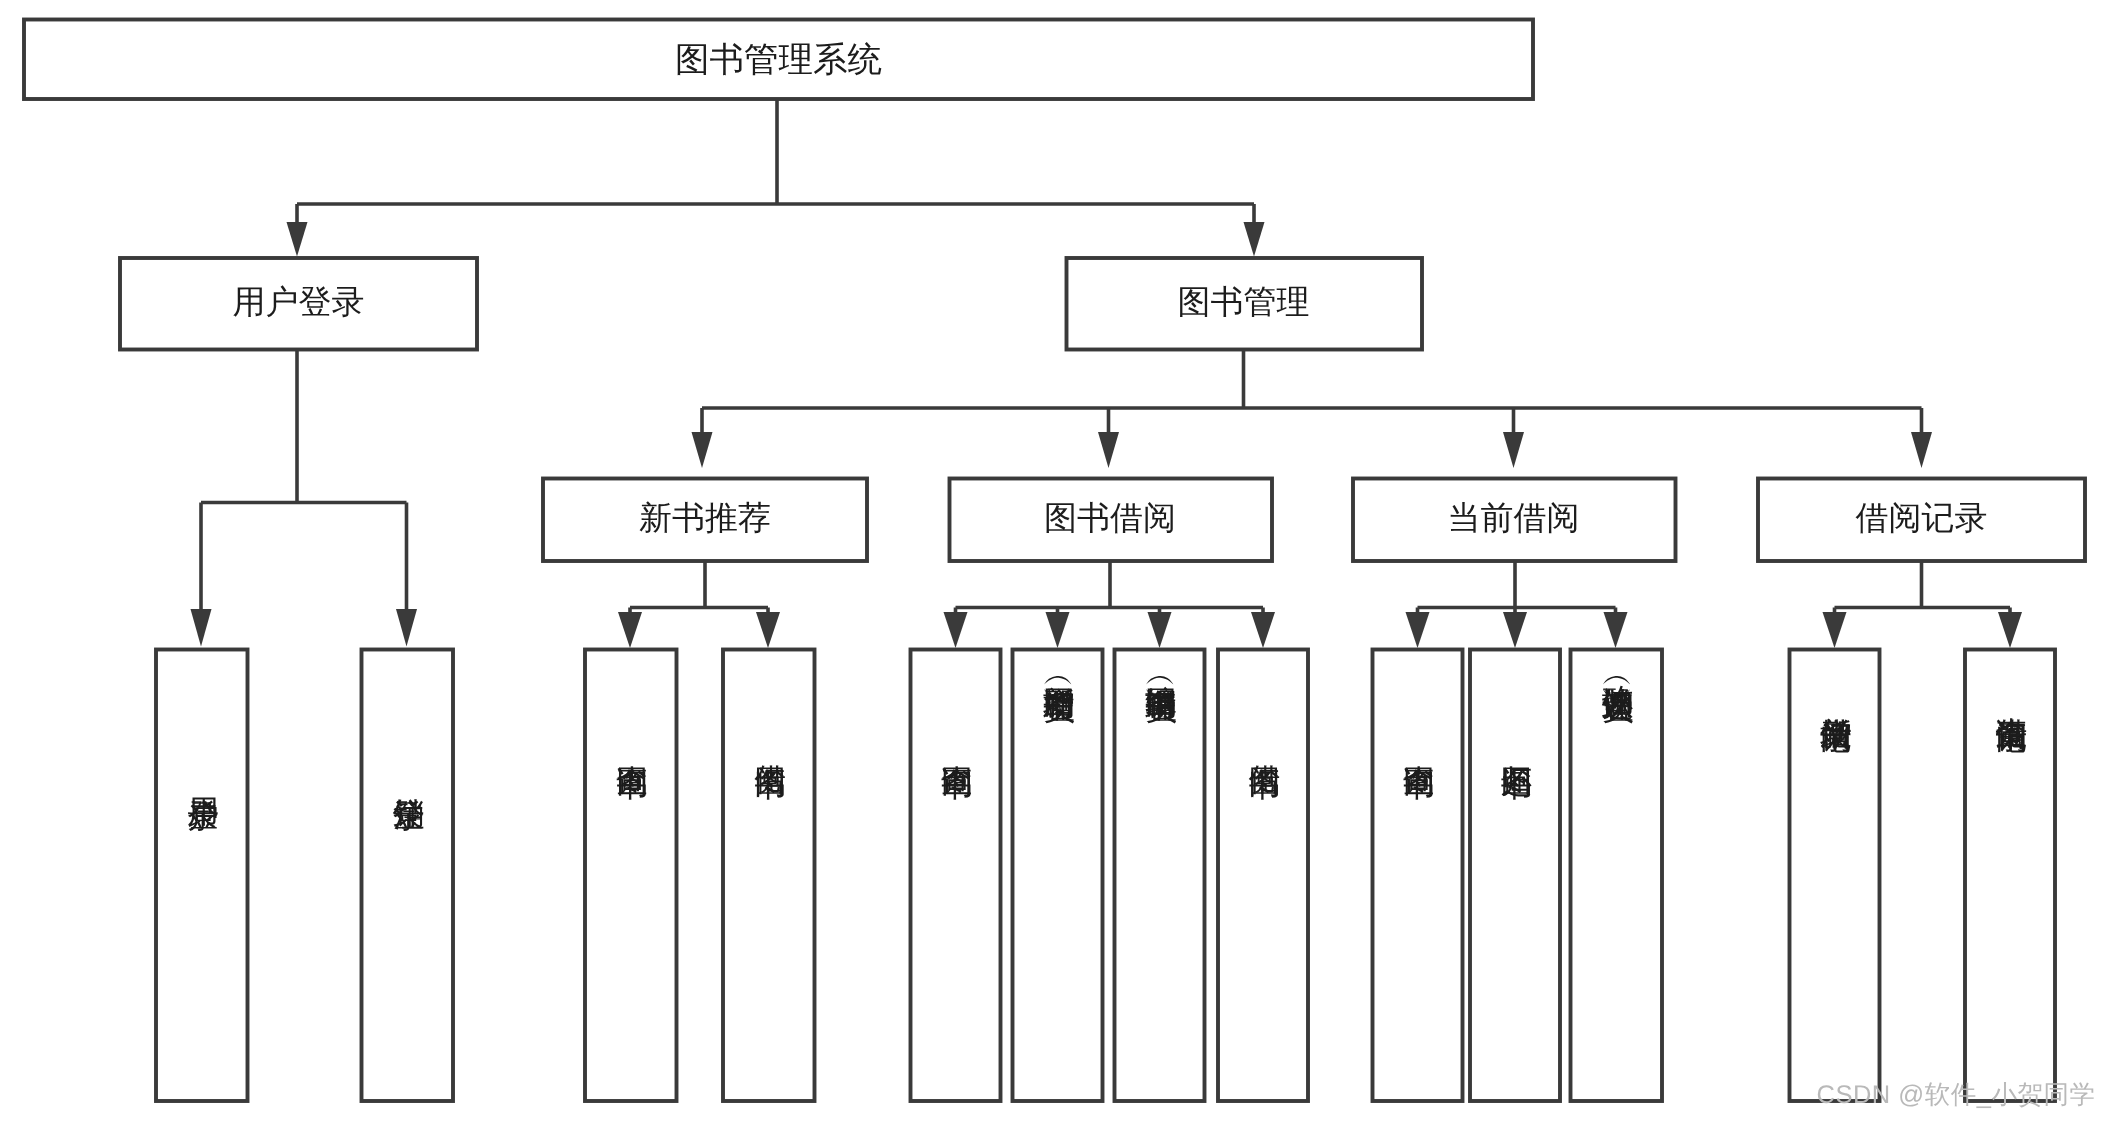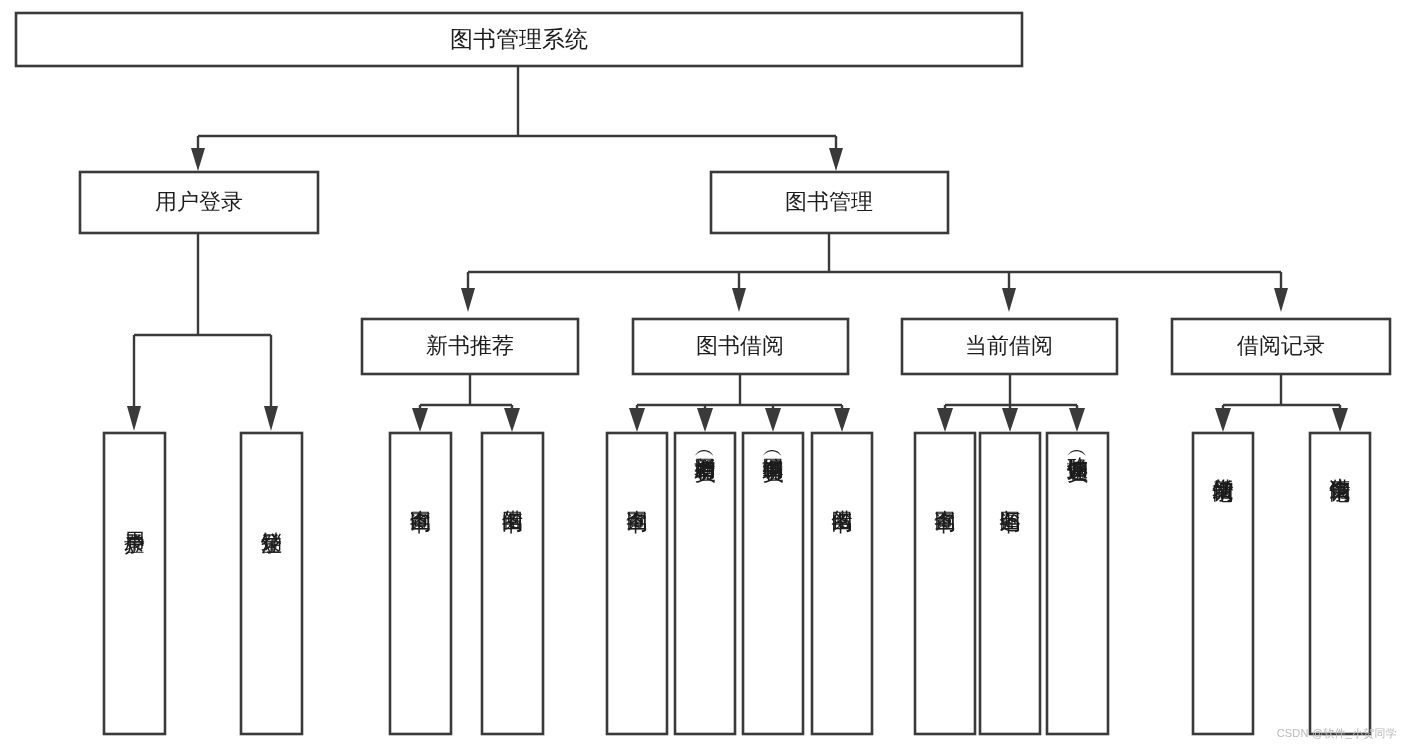--- a/index.html
+++ b/index.html
@@ -72,21 +72,21 @@
     text-orientation: upright;
     letter-spacing: 0.04em;
     white-space: nowrap;
     text-align: start;
   }
   #watermark {
     position: absolute;
     right: 8px;
     bottom: 6px;
     font-family: "Liberation Sans", "DejaVu Sans", sans-serif;
-    font-size: 11px;
+    font-size: 17px;
     color: #b9b9b9;
     letter-spacing: 0.02em;
     user-select: none;
     text-align: center;
   }
 </style>
 </head>
 <body>
 
 <div id="diagram-root">

